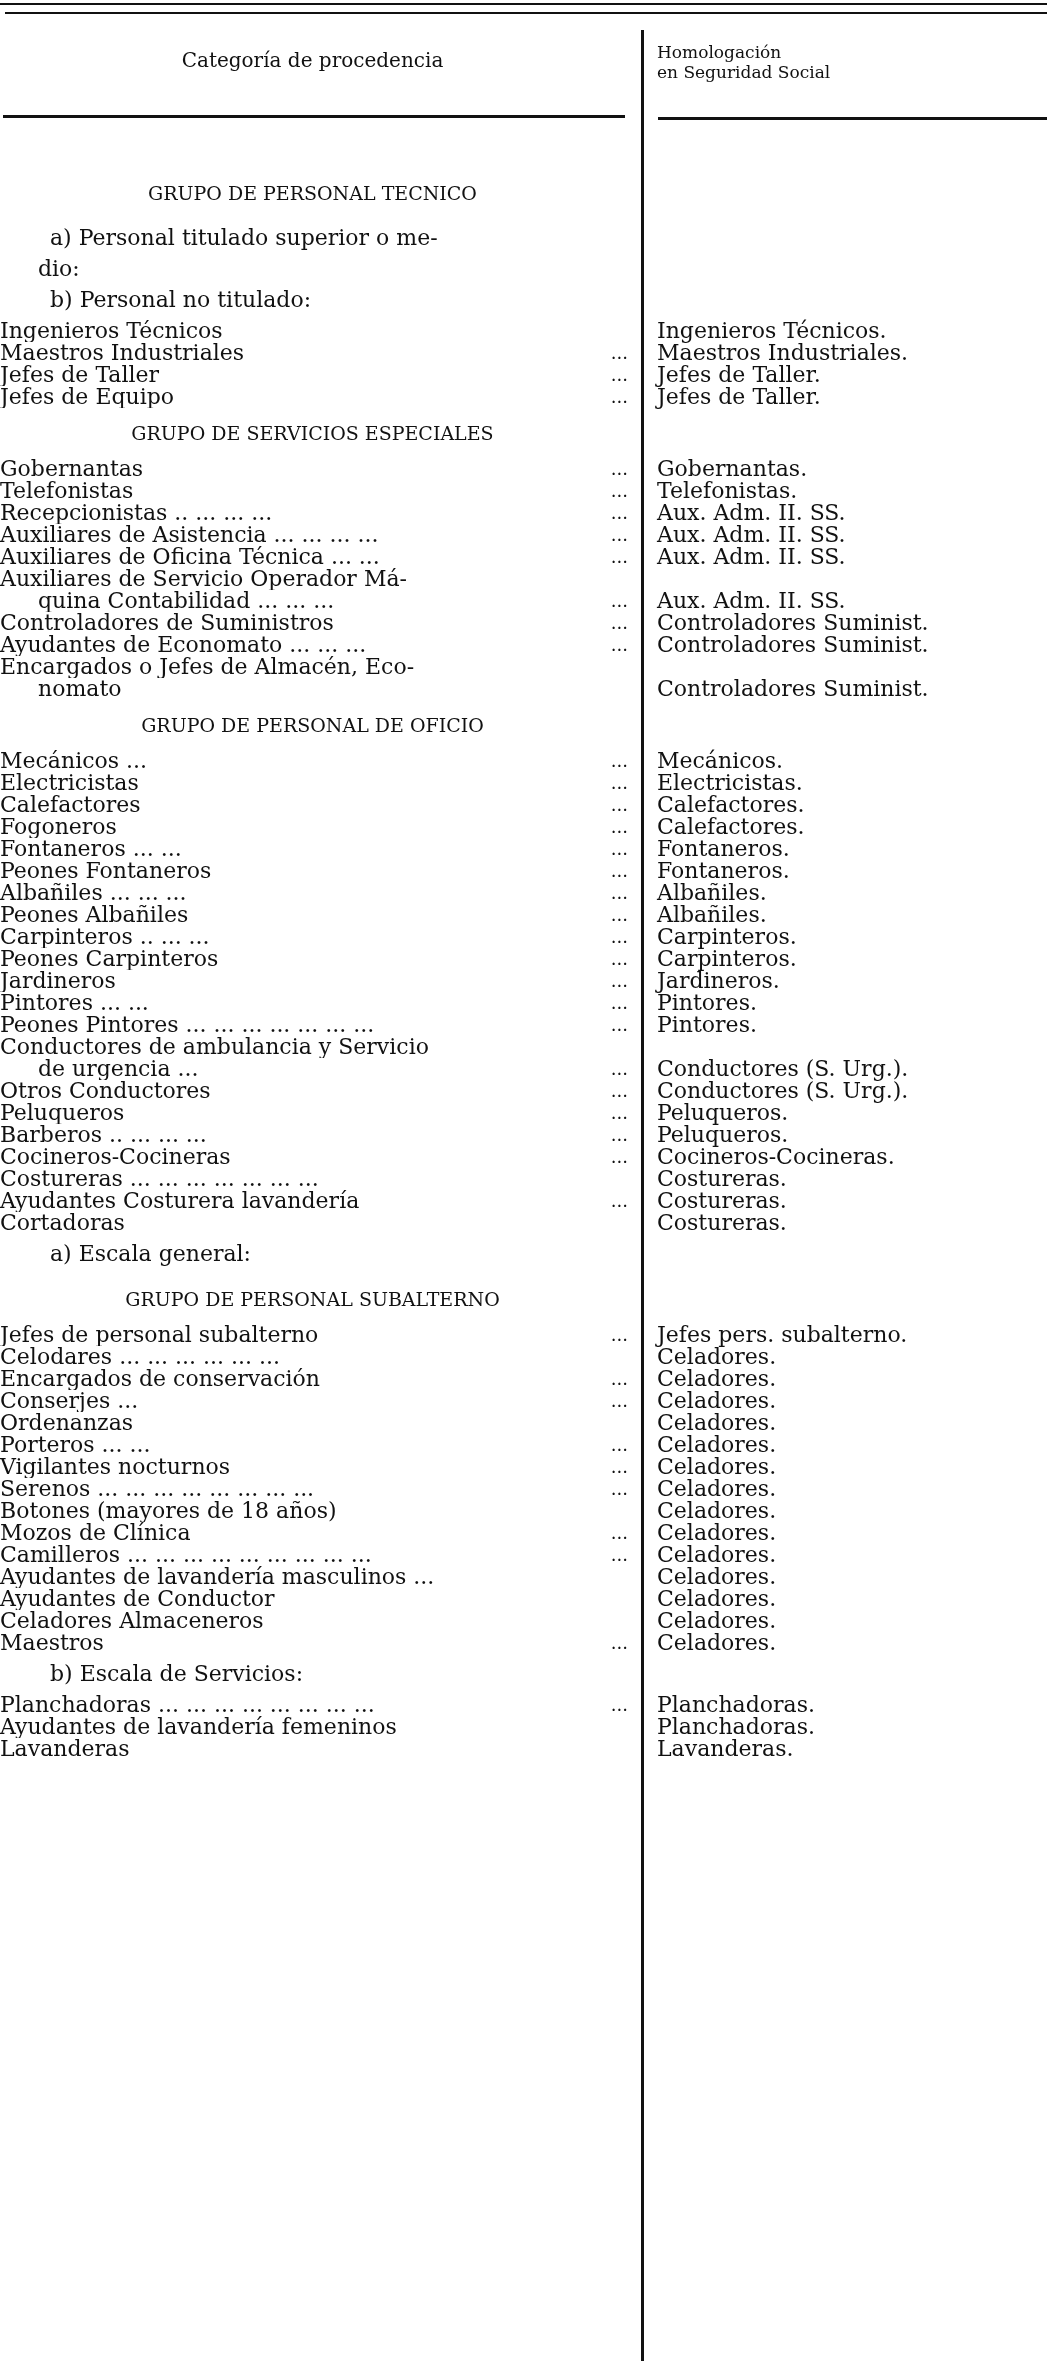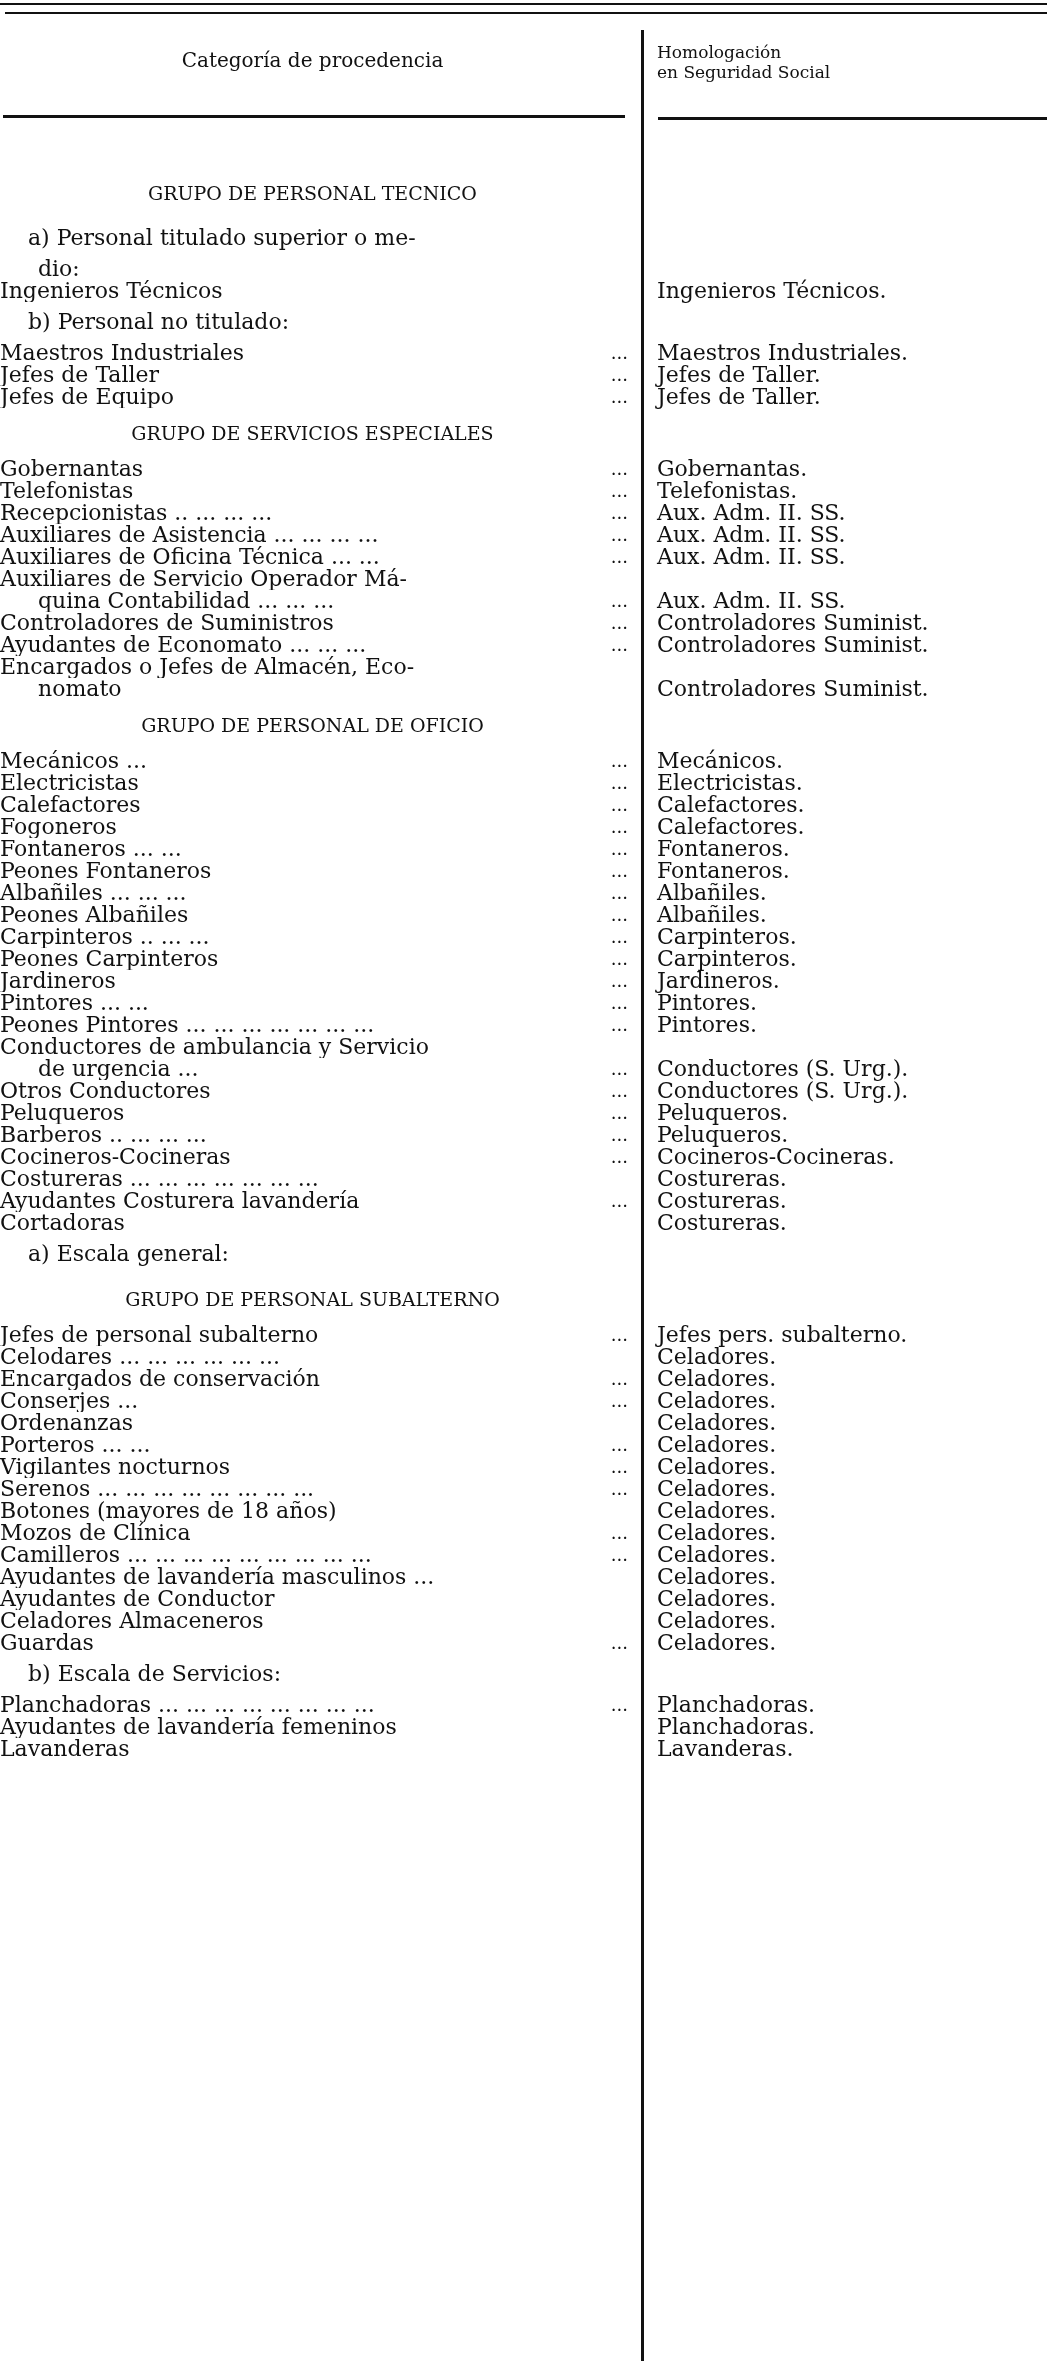--- a/index.html
+++ b/index.html
@@ -12,21 +12,21 @@
   .hdr-right { position: absolute; left: 657px; width: 390px; top: 42px; text-align: left;
                font-size: 17px; line-height: 20px; }
   .table { position: absolute; left: 0; top: 168px; width: 1047px; }
   .row { position: relative; height: 22px; font-size: 22px; line-height: 22px; white-space: nowrap; }
   .row .l { position: absolute; left: 0; width: 600px; overflow: hidden; }
   .row .dots { position: absolute; left: 600px; width: 28px; text-align: right; font-size: 18px; }
   .row .r { position: absolute; left: 657px; }
   .row.group { height: 50px; line-height: 50px; }
   .row.group .l { left: 0; width: 625px; text-align: center; font-size: 19px; }
   .row.sub { height: 40px; line-height: 40px; }
-  .row.sub .l { padding-left: 28px; }
+  .row.sub .l { padding-left: 50px; }
   .row.cont .l { padding-left: 38px; }
 </style>
 </head>
 <body>
 
 <div class="rule" style="left:0;top:3px;width:1047px;height:2px;"></div>
 <div class="rule" style="left:5px;top:12px;width:1042px;height:2px;"></div>
 <div class="vsep"></div>
 
 <div class="hdr-left">Categoría de procedencia</div>
@@ -46,31 +46,31 @@
     <div class="row sub">
       <span class="l">a)  Personal titulado superior o me-</span>
       <span class="dots"></span>
       <span class="r"></span>
     </div>
     <div class="row cont">
       <span class="l">dio:</span>
       <span class="dots"></span>
       <span class="r"></span>
     </div>
-    <div class="row item">
-      <span class="l">Ingenieros Técnicos</span>
-      <span class="dots"></span>
-      <span class="r">Ingenieros Técnicos.</span>
-    </div>
     <div class="row sub">
       <span class="l">b)  Personal no titulado:</span>
       <span class="dots"></span>
       <span class="r"></span>
     </div>
     <div class="row item">
+      <span class="l">Ingenieros Técnicos</span>
+      <span class="dots"></span>
+      <span class="r">Ingenieros Técnicos.</span>
+    </div>
+    <div class="row item">
       <span class="l">Maestros Industriales</span>
       <span class="dots">...</span>
       <span class="r">Maestros Industriales.</span>
     </div>
     <div class="row item">
       <span class="l">Jefes de Taller</span>
       <span class="dots">...</span>
       <span class="r">Jefes de Taller.</span>
     </div>
     <div class="row item">
@@ -327,21 +327,21 @@
       <span class="l">Ayudantes de Conductor</span>
       <span class="dots"></span>
       <span class="r">Celadores.</span>
     </div>
     <div class="row item">
       <span class="l">Celadores Almaceneros</span>
       <span class="dots"></span>
       <span class="r">Celadores.</span>
     </div>
     <div class="row item">
-      <span class="l">Guardas</span>
+      <span class="l">Maestros</span>
       <span class="dots">...</span>
       <span class="r">Celadores.</span>
     </div>
     <div class="row sub">
       <span class="l">b)  Escala de Servicios:</span>
       <span class="dots"></span>
       <span class="r"></span>
     </div>
     <div class="row item">
       <span class="l">Planchadoras ... ... ... ... ... ... ... ...</span>

